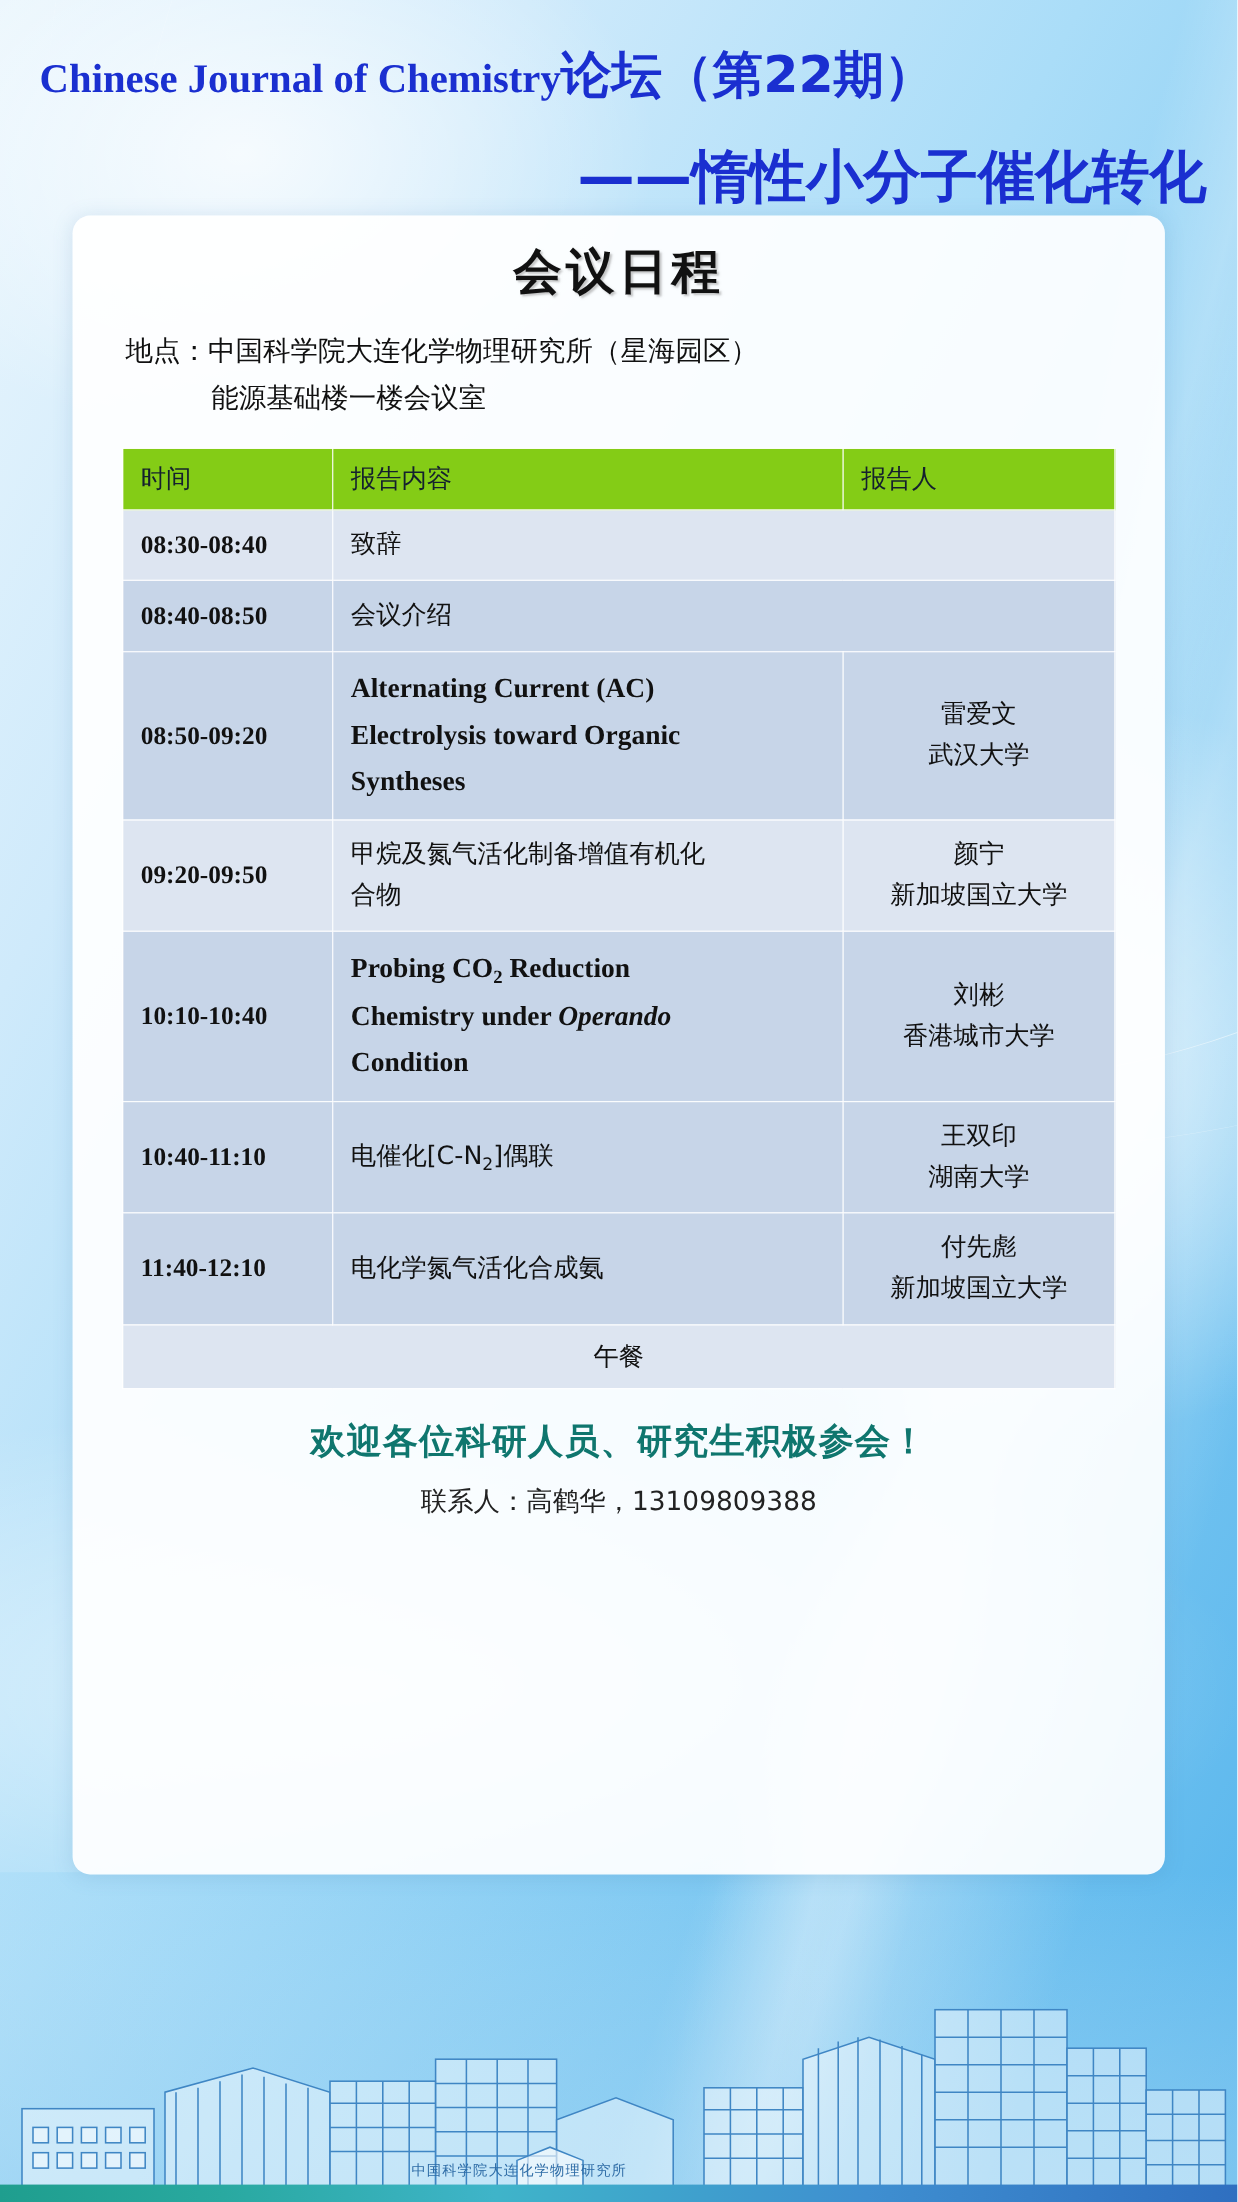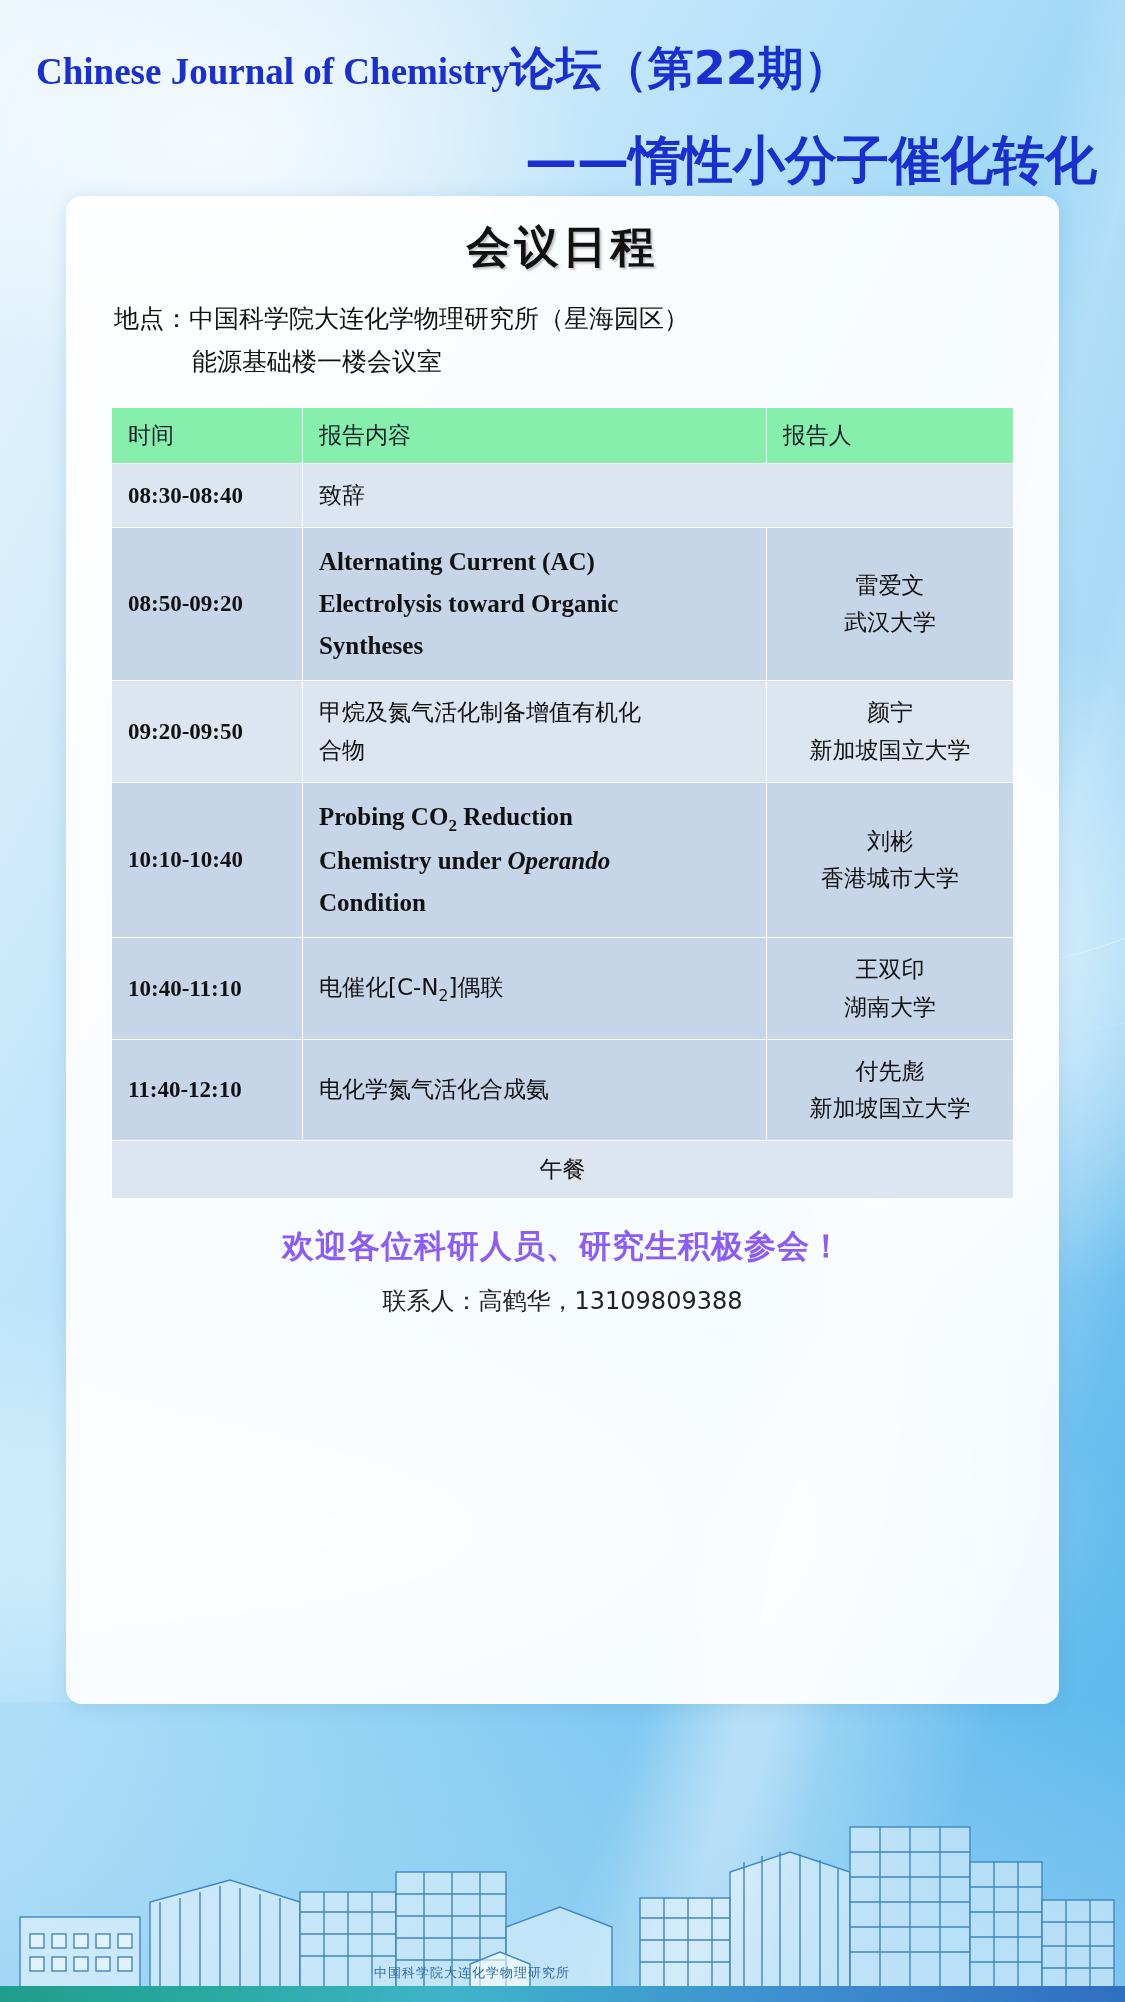--- a/index.html
+++ b/index.html
@@ -157,21 +157,21 @@
 
   
   table.schedule {
     margin: 24px auto 0 auto;
     border-collapse: collapse;
     width: 903px;
     table-layout: fixed;
     font-family: "DejaVu Sans", sans-serif;
   }
   table.schedule th {
-    background: #86efac;
+    background: #84cc16;
     color: #14202e;
     font-weight: normal;
     font-size: 23px;
     text-align: left;
     padding: 12px 16px;
     border: 1px solid #ffffff;
   }
   table.schedule td {
     border: 1px solid #ffffff;
     font-size: 23px;
@@ -204,21 +204,21 @@
     text-align: center;
   }
   sub { font-size: 0.68em; }
 
   .welcome {
     margin-top: 26px;
     text-align: center;
     font-family: "DejaVu Sans", sans-serif;
     font-weight: bold;
     font-size: 32px;
-    color: #8b5cf6;
+    color: #0f766e;
     letter-spacing: 1px;
   }
   .contact {
     margin-top: 16px;
     text-align: center;
     font-family: "DejaVu Sans", sans-serif;
     font-size: 24px;
     color: #222;
   }
 
@@ -294,20 +294,24 @@
         <tr>
           <th>时间</th>
           <th>报告内容</th>
           <th>报告人</th>
         </tr>
       </thead>
       <tbody>
         <tr>
           <td class="time">08:30-08:40</td>
           <td class="topic" colspan="2">致辞</td>
+        </tr>
+        <tr class="alt">
+          <td class="time">08:40-08:50</td>
+          <td class="topic" colspan="2">会议介绍</td>
         </tr>
         <tr class="alt">
           <td class="time">08:50-09:20</td>
           <td class="topic en">
             <div>Alternating  Current  (AC)</div>
             <div>Electrolysis  toward  Organic</div>
             <div>Syntheses</div>
           </td>
           <td class="speaker">
             <div>雷爱文</div>

